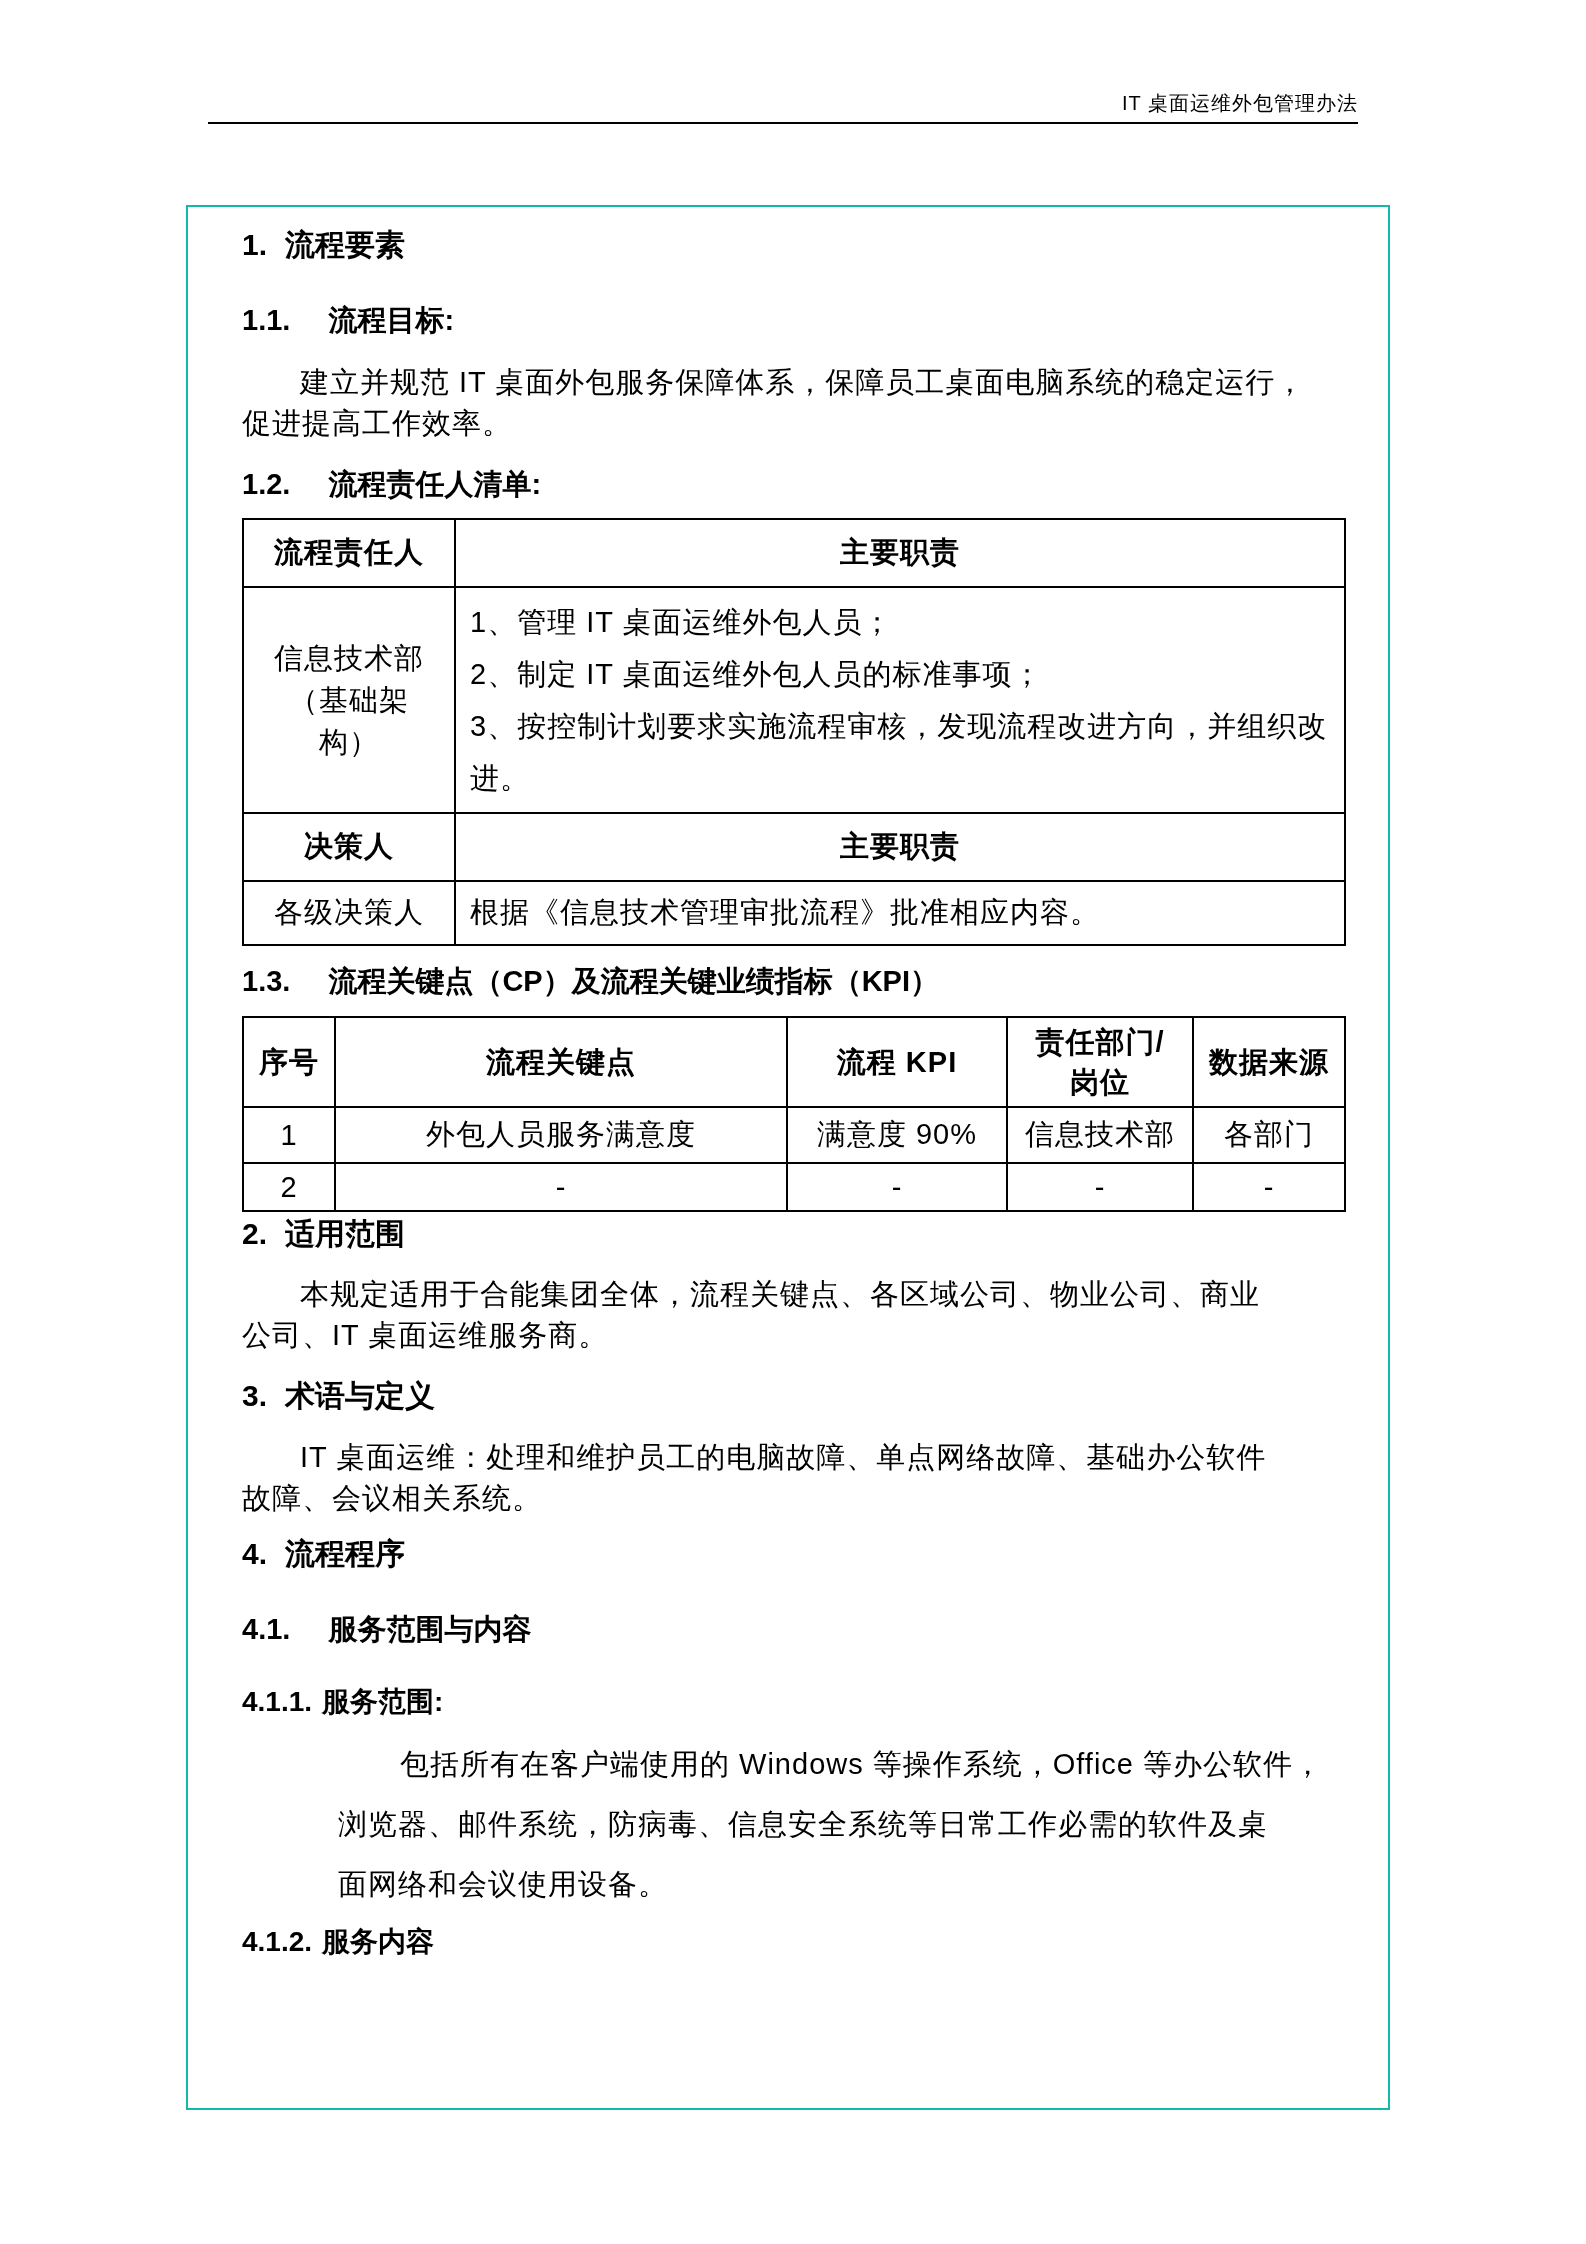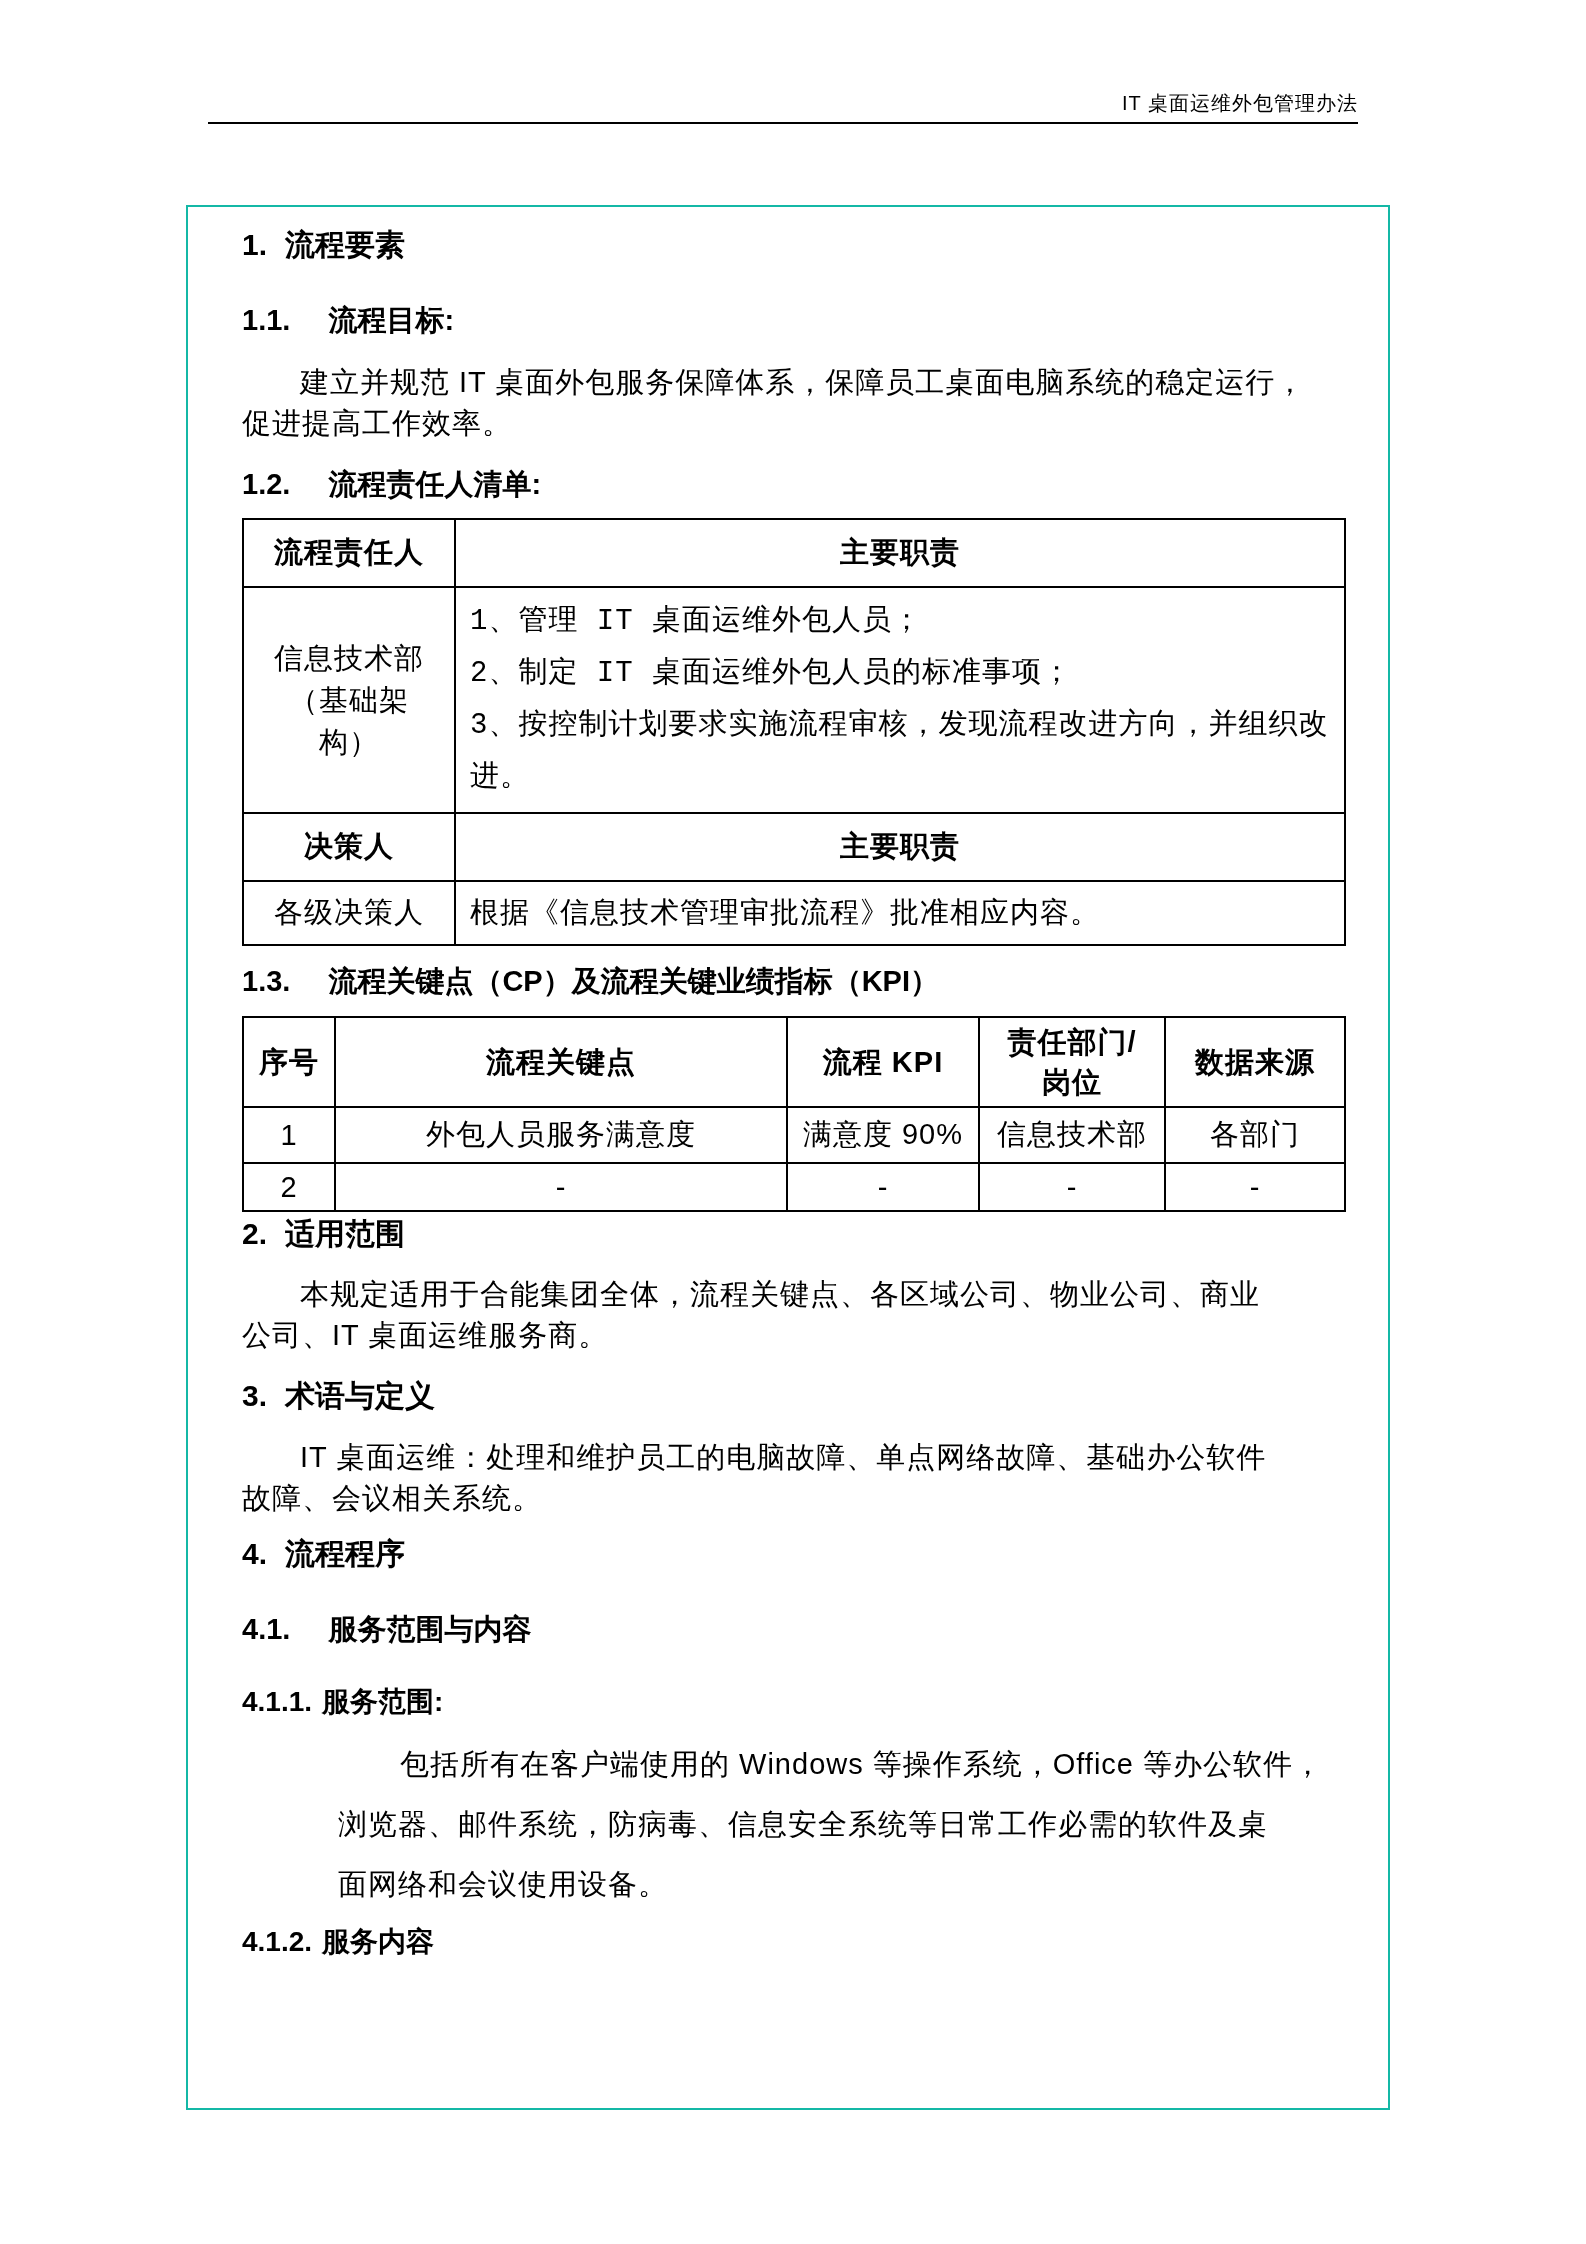--- a/index.html
+++ b/index.html
@@ -74,30 +74,30 @@
   td {
     border:2px solid #000;
     font-size:29px;
     text-align:center;
     vertical-align:middle;
     padding:4px 8px;
     letter-spacing:1px;
     box-sizing:border-box;
   }
   td.bold { font-weight:bold; }
-  td.left { text-align:left; padding-left:14px;font-family:Liberation Mono, monospace; }
+  td.left { text-align:left; padding-left:14px; }
   .pre { white-space:pre-line; }
   .t1-col1 { width:212px; }
   .t1 td { height:64px; }
   .t1 .row-owner td { line-height:42px; height:auto; }
   .t1 .row-owner td.left { line-height:52px; padding-top:8px; padding-bottom:8px; }
   .t1 .row-header td { height:68px; }
   .t2 .c1 { width:92px; }
   .t2 .c2 { width:452px; }
-  .t2 .c3 { width:192px; }
+  .t2 .c3 { width:220px; }
   .t2 .c4 { width:186px; }
   .t2 .row-header td { height:82px; line-height:40px; font-weight:bold; }
   .t2 .row-1 td { height:56px; }
   .t2 .row-2 td { height:48px; }
 </style>
 </head>
 <body>
 
 <div class="page">
 

